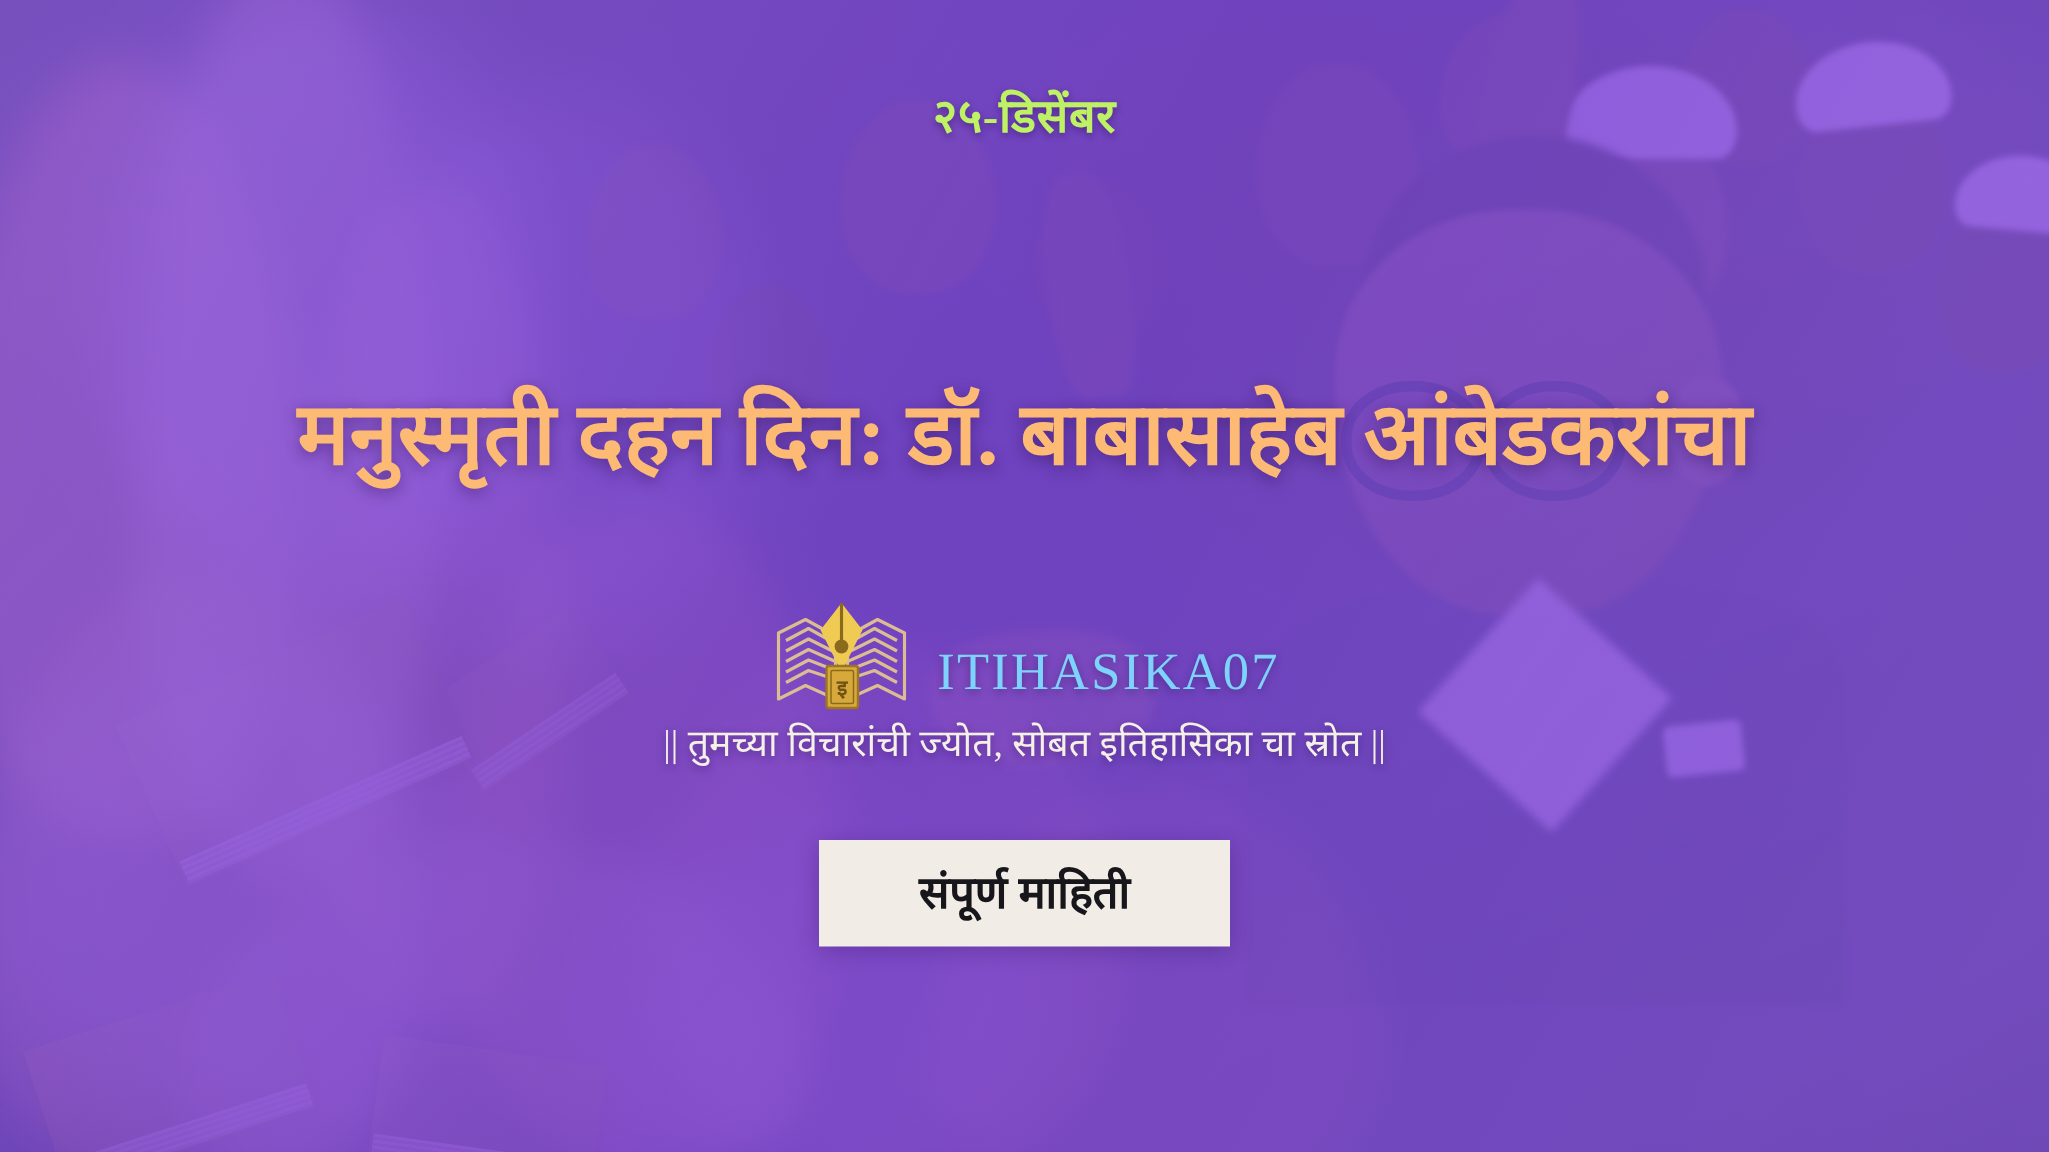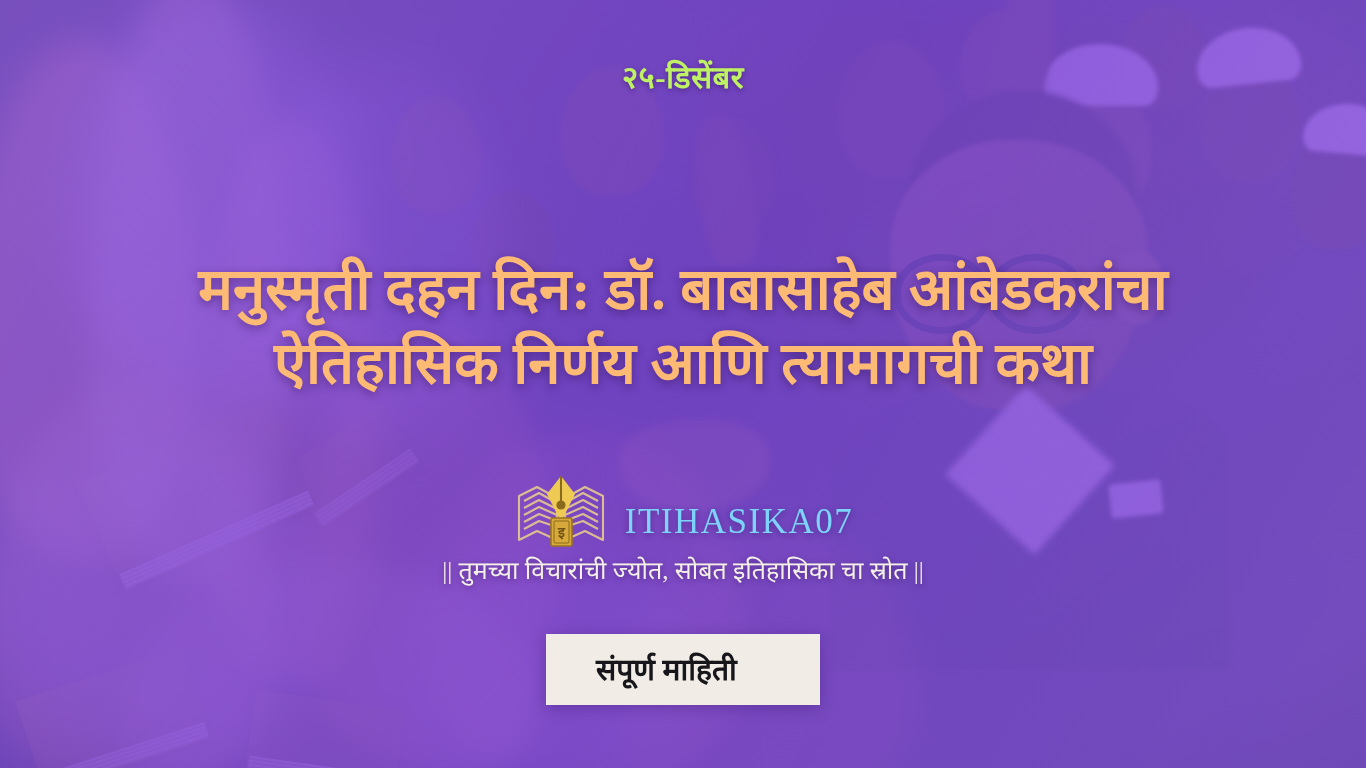--- a/index.html
+++ b/index.html
@@ -270,21 +270,21 @@
     min-width: 274px;
     padding: 19px 50px;
     background: #f1ede6;
     color: #17161a;
     border: none;
     border-radius: 0;
     font-family: "Liberation Serif", "DejaVu Sans", serif;
     font-size: 30px;
     font-weight: 700;
     line-height: 1.1;
-    text-align: left;
+    text-align: center;
     cursor: pointer;
     box-shadow: 0 3px 14px rgba(40,12,80,0.28);
   }
 </style>
 </head>
 <body>
 
 <div class="banner">
 
   <div class="photo">
@@ -350,21 +350,20 @@
   <div class="tint-screen"></div>
   <div class="tint-flat"></div>
   <div class="vignette"></div>
 
   <div class="content">
 
     <div class="date-eyebrow">२५-डिसेंबर</div>
 
     <h1 class="headline">
       <span class="ln">मनुस्मृती दहन दिन: डॉ. बाबासाहेब आंबेडकरांचा</span>
-      <span class="ln">ऐतिहासिक निर्णय आणि त्यामागची कथा</span>
     </h1>
 
     <div class="brand">
       <span>
         <svg class="brand-logo" viewBox="0 0 96 78" aria-hidden="true">
 
           <g fill="none" stroke="#dcbd91" stroke-width="2.1" stroke-linejoin="round">
             <path d="M44 24 L24 13 L6 22 L6 66 L24 57 L44 66 Z"></path>
             <path d="M44 29 L26 19 L11 27"></path>
             <path d="M44 35 L26 26 L11 34"></path>

